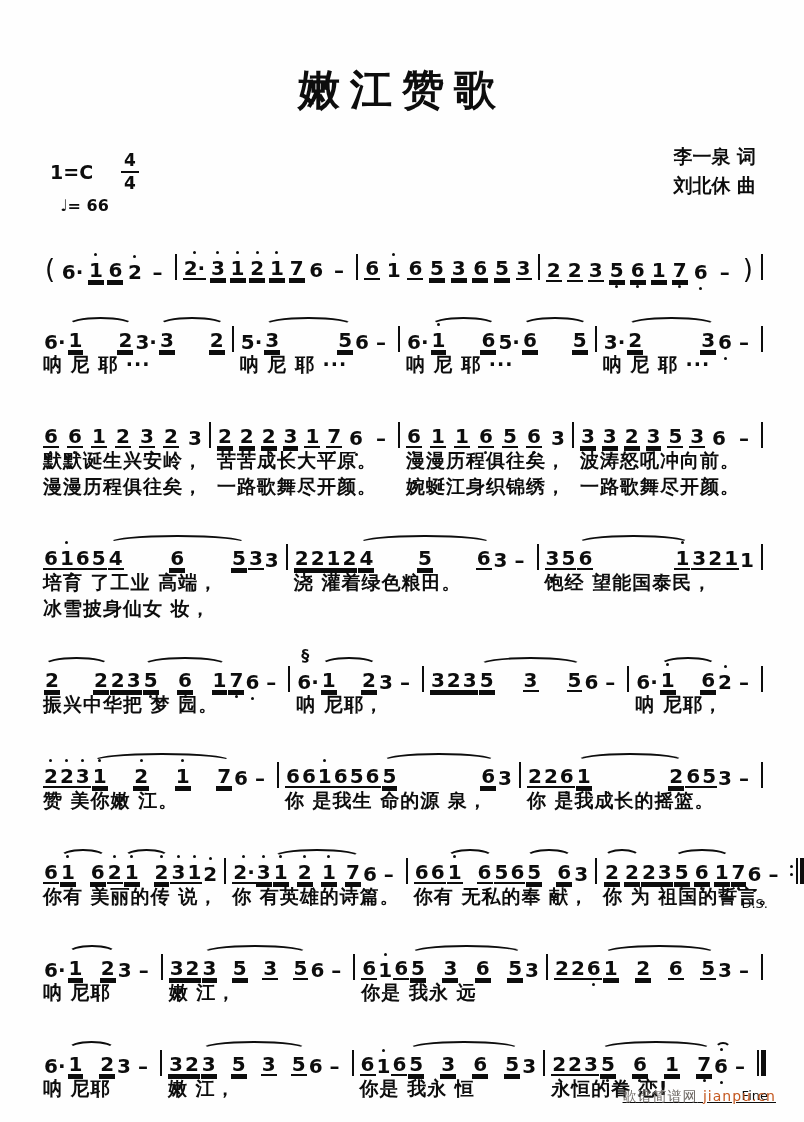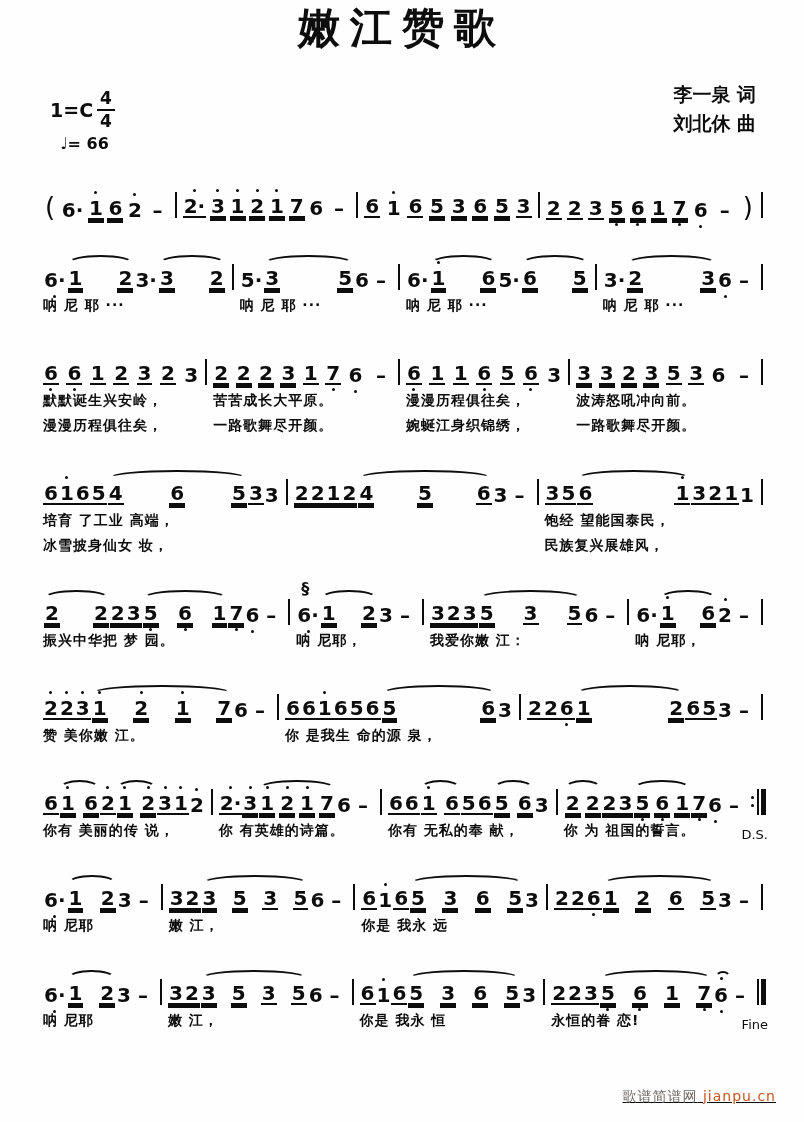--- a/index.html
+++ b/index.html
@@ -1,20 +1,20 @@
 <!DOCTYPE html>
 <html><head>
 <meta charset="utf-8">
 <style>
   html,body{margin:0;padding:0;background:#e8e8e8;}
   .sheet{position:relative;width:804px;height:1122px;background:#fefefe;margin:0 auto;
          overflow:hidden;font-family:"DejaVu Sans","Liberation Sans",sans-serif;color:#0d0d0d;}
-  .title{text-align:center;font-size:42px;font-weight:700;letter-spacing:10px;}
+  .title{padding-top:62px;text-align:center;font-size:42px;font-weight:700;letter-spacing:10px;}
   .head{position:relative;margin:30px 44px 0 50px;height:78px;}
-  .keyline{position:absolute;left:0;top:4px;display:flex;align-items:center;gap:4px;
+  .keyline{position:absolute;left:0;top:4px;display:flex;align-items:center;gap:28px;
            font-size:19px;font-weight:700;}
   .frac{display:inline-flex;flex-direction:column;line-height:1;font-size:17px;font-weight:700;text-align:center;}
   .frac .num{border-bottom:2px solid #0d0d0d;padding:0 3px 2px;}
   .frac .den{padding-top:2px;}
   .tempo{position:absolute;left:10px;top:48px;font-size:16px;font-weight:700;}
   .credits{position:absolute;right:4px;top:-6px;text-align:right;font-size:19px;
            font-weight:700;line-height:1.55;}
   .score{margin:14px 38px 0 40px;}
   .system{display:flex;align-items:flex-start;margin-top:30px;position:relative;}
   .system:first-child{margin-top:10px;}
@@ -39,21 +39,21 @@
   .paren{font-size:26px;font-weight:400;padding:0 2px;}
   .dash{padding:0 6px;}
   .barline{flex:0 0 auto;width:0;border-left:2px solid #0d0d0d;height:26px;margin:14px 3px 0;}
   .endbar{flex:0 0 auto;display:flex;gap:2px;height:26px;margin:14px 0 0 3px;}
   .endbar .thin{border-left:2px solid #0d0d0d;height:26px;}
   .endbar .thick{border-left:5px solid #0d0d0d;height:26px;}
   .endbar .rdots{position:relative;width:4px;height:26px;}
   .endbar .rdots::before,.endbar .rdots::after{content:"";position:absolute;left:0;width:3px;height:3px;
       background:#0d0d0d;border-radius:50%;}
   .endbar .rdots::before{top:7px;} .endbar .rdots::after{top:15px;}
-  .lyr{margin-top:7px;font-size:14px;font-weight:700;white-space:nowrap;letter-spacing:1px;}
+  .lyr{font-size:19px;font-weight:700;white-space:nowrap;letter-spacing:1px;}
   .segno{position:absolute;top:-6px;left:8px;font-size:16px;font-weight:700;}
   .endlabel{position:absolute;right:-2px;top:52px;font-size:13px;font-weight:400;}
   .wm{position:absolute;right:28px;bottom:16px;font-size:14px;letter-spacing:1px;text-decoration:underline;}
 </style>
 </head>
 <body>
 
 <div class="sheet" style="background: rgb(254, 254, 254); color: rgb(13, 13, 13);">
   <div class="title">嫩江赞歌</div>
 
@@ -275,37 +275,37 @@
             <span class="n u2">1</span>
             <span class="n u2">2</span>
             <span class="slur">
               <span class="n u2">4</span>
               <span class="n u2">5</span>
               <span class="n u1">6</span>
             </span>
             <span class="n">3</span>
             <span class="n dash">–</span>
           </div>
+          <div class="lyr">浇 灌着绿色粮田。</div>
         </div>
         <span class="barline"></span>
         <div class="measure" style="flex-grow: 8;">
           <div class="notes">
             <span class="n u1">3</span>
             <span class="n u1">5</span>
             <span class="slur">
               <span class="n u1">6</span>
               <span class="n u1">1<i class="da"></i></span>
             </span>
             <span class="n u1">3</span>
             <span class="n u1">2</span>
             <span class="n u1">1</span>
             <span class="n">1</span>
           </div>
           <div class="lyr">饱经 望能国泰民，</div>
-          <div class="lyr">民族复兴展雄风，</div>
         </div>
         <span class="barline"></span>
       </div>
       <div class="system">
         <div class="measure" style="flex-grow: 10;">
           <div class="notes">
             <span class="slur">
               <span class="n u2">2</span>
               <span class="n u2">2</span>
             </span>
@@ -343,21 +343,20 @@
             <span class="n u2">2</span>
             <span class="n u2">3</span>
             <span class="slur">
               <span class="n u2">5</span>
               <span class="n u1">3</span>
               <span class="n u1">5</span>
             </span>
             <span class="n">6</span>
             <span class="n dash">–</span>
           </div>
-          <div class="lyr">我爱你嫩 江：</div>
         </div>
         <span class="barline"></span>
         <div class="measure" style="flex-grow: 5;">
           <div class="notes">
             <span class="n">6·</span>
             <span class="slur">
               <span class="n u2">1<i class="da"></i></span>
               <span class="n u2">6</span>
             </span>
             <span class="n">2<i class="da"></i></span>
@@ -409,20 +408,21 @@
             <span class="n u1">6<i class="db"></i></span>
             <span class="slur">
               <span class="n u2">1</span>
               <span class="n u2">2</span>
             </span>
             <span class="n u1">6</span>
             <span class="n u1">5</span>
             <span class="n">3</span>
             <span class="n dash">–</span>
           </div>
+          <div class="lyr">你 是我成长的摇篮。</div>
         </div>
         <span class="barline"></span>
       </div>
       <div class="system">
         <div class="measure" style="flex-grow: 9;">
           <div class="notes">
             <span class="n u1">6</span>
             <span class="slur">
               <span class="n u2">1<i class="da"></i></span>
               <span class="n u2">6</span>

